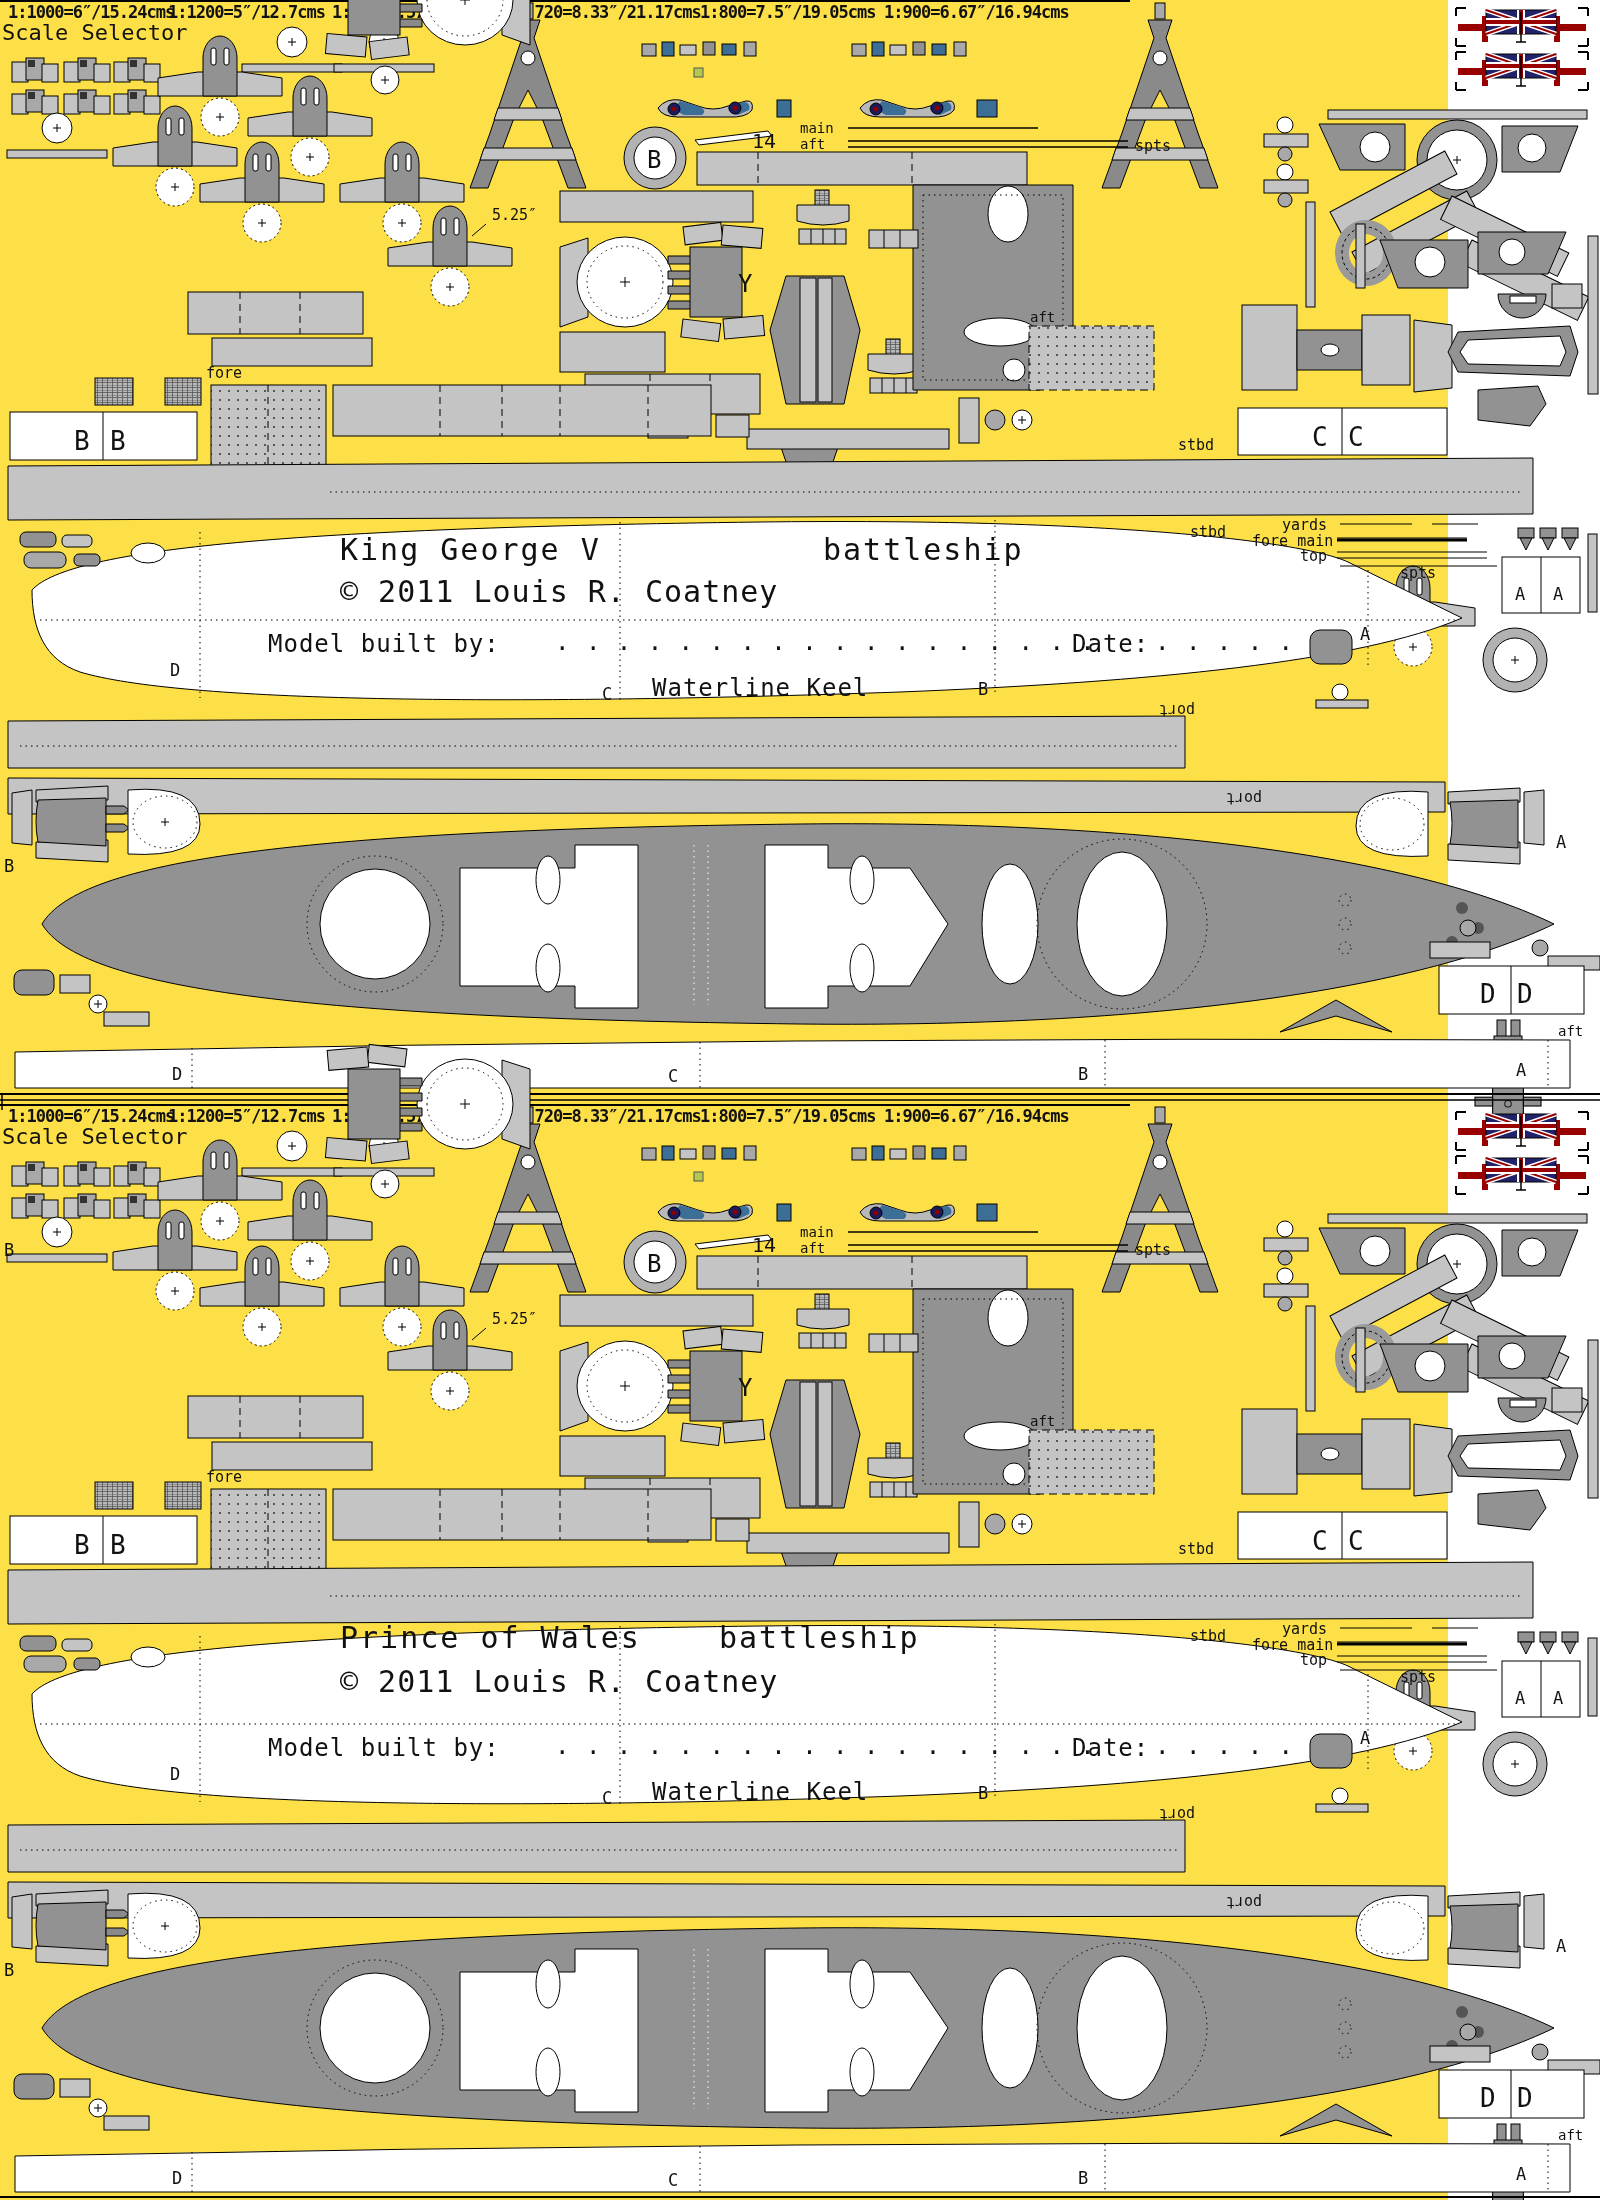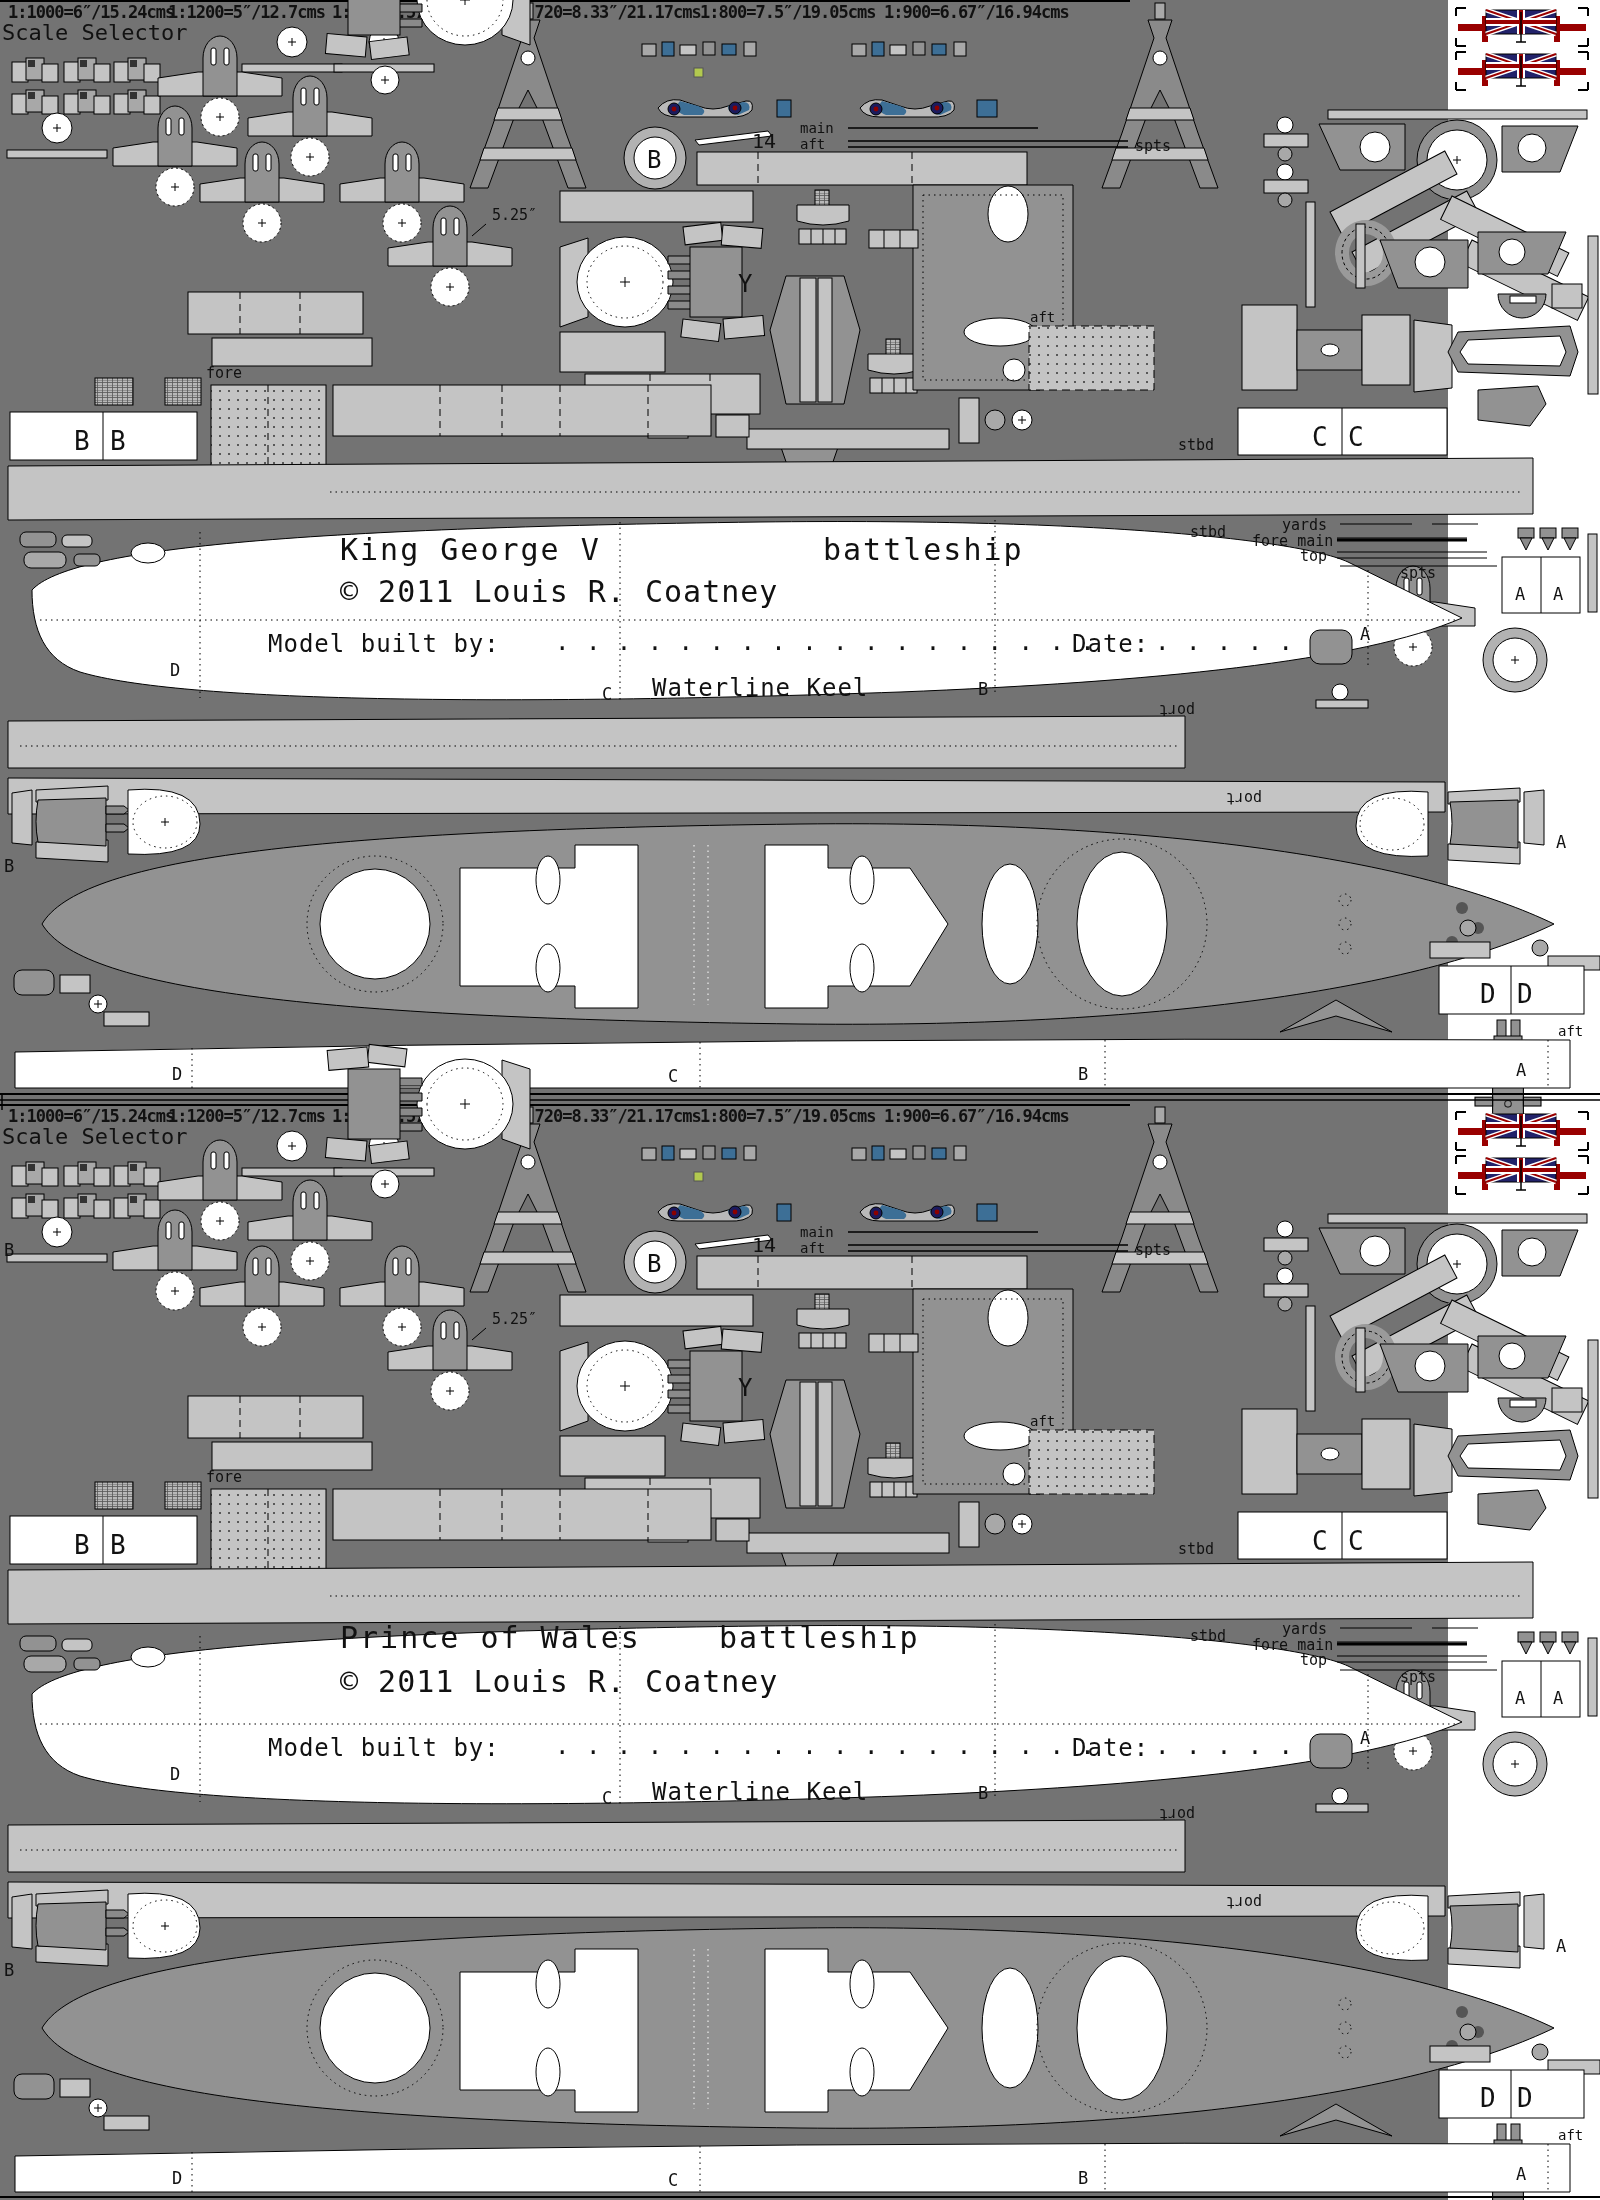--- a/index.html
+++ b/index.html
@@ -1,16 +1,16 @@
 <!DOCTYPE html>
 <html><head>
 <meta charset="utf-8">
 <style>
   html,body{margin:0;padding:0;background:#ffffff;}
-  .sheet{width:1448px;height:2200px;position:relative;background:#737373;}
+  .sheet{width:1448px;height:2200px;position:relative;background:#fde047;}
   svg{display:block;}
   text{font-family:"DejaVu Sans Mono",monospace;fill:#111;}
   .scale-row{font-size:17px;font-weight:bold;letter-spacing:-1px;}
   .scale-title{font-size:22px;}
   .lbl{font-size:15px;}
   .lbl-sm{font-size:14px;}
   .big-letter{font-size:26px;}
   .hull-letter{font-size:17px;}
   .ring-letter{font-size:24px;}
   .title{font-size:30px;letter-spacing:2px;}

